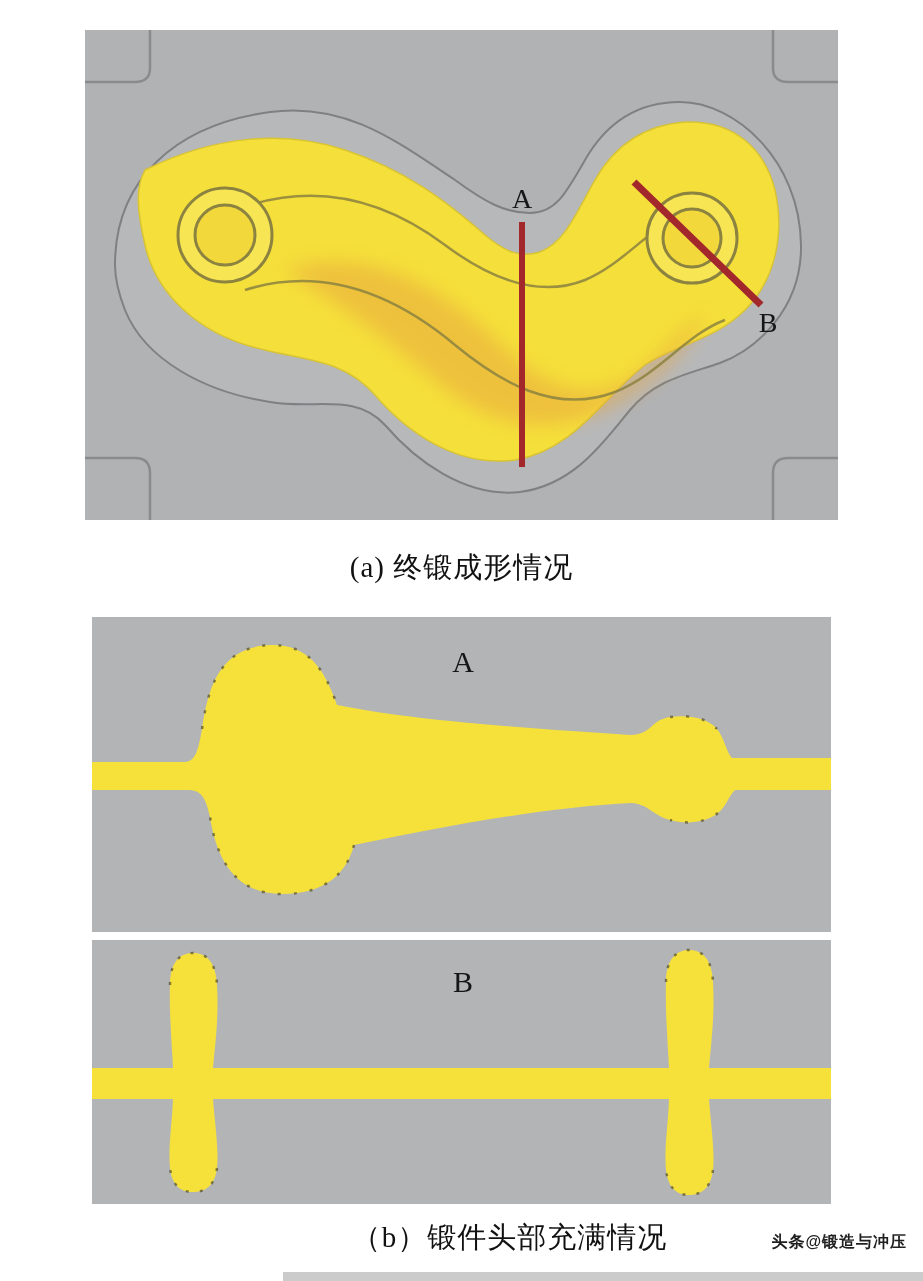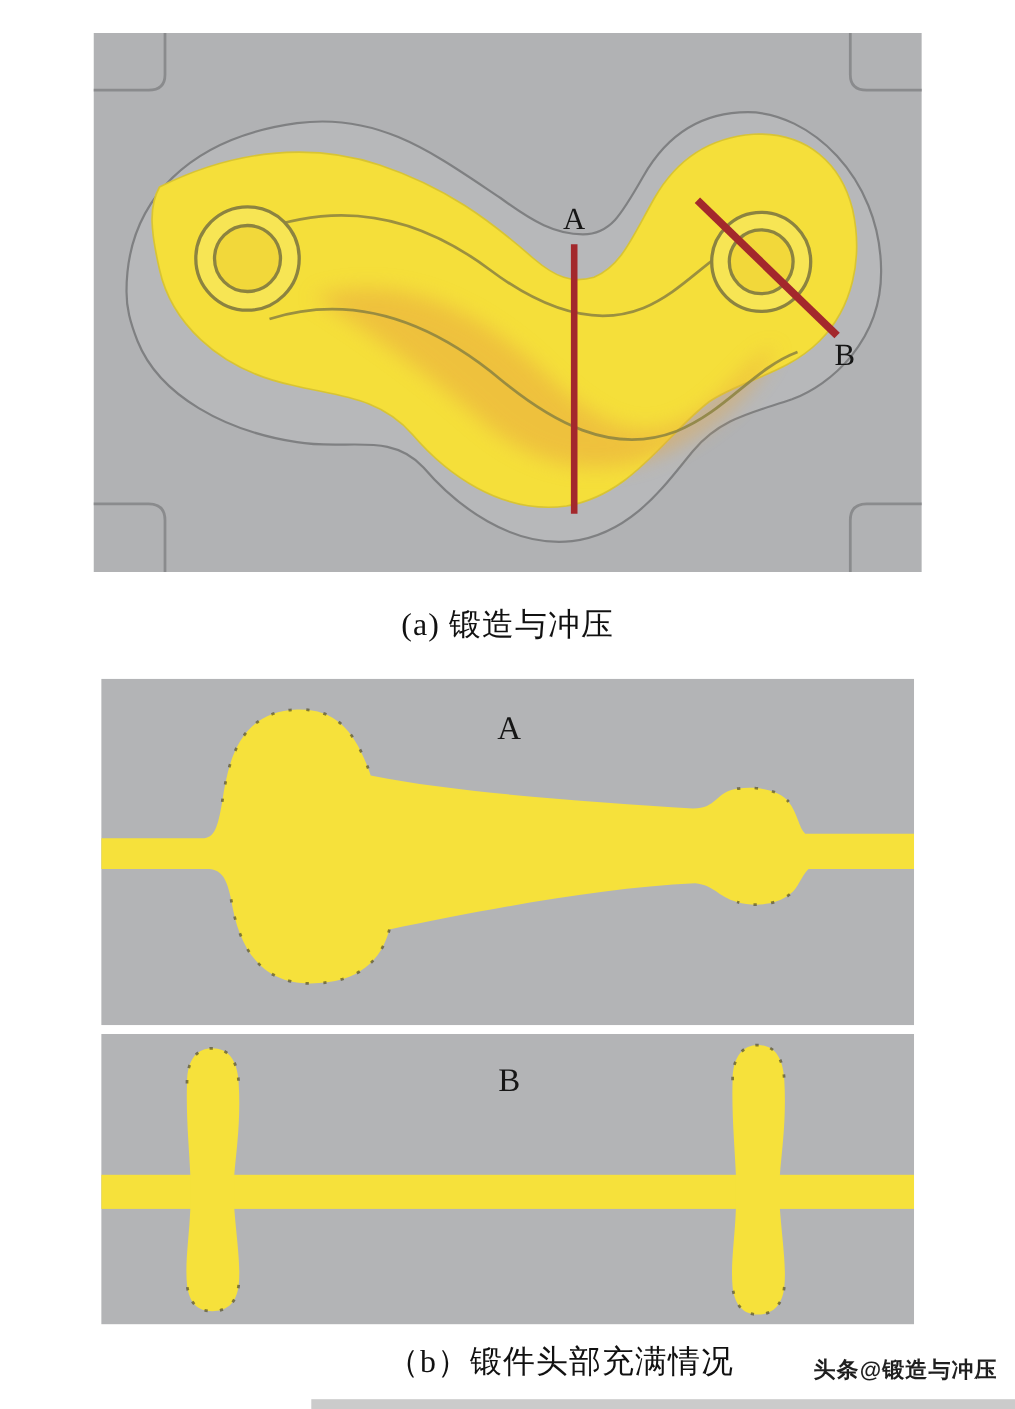--- a/index.html
+++ b/index.html
@@ -5,21 +5,21 @@
   html,body{margin:0;padding:0;background:#ffffff;}
   .page{position:relative;width:923px;height:1281px;background:#ffffff;overflow:hidden;
         font-family:"Liberation Serif", serif;}
   .panel{position:absolute;}
   .panel svg{display:block;}
   .caption{position:absolute;left:0;width:923px;text-align:center;
            font-size:29px;color:#111;letter-spacing:1px;
            font-family:"Liberation Serif", serif;}
   .caption-a{top:548px;}
   .caption-b{top:1218px;padding-left:48px;}
-  .watermark{position:absolute;right:16px;top:1232px;font-size:20px;font-weight:bold;
+  .watermark{position:absolute;right:16px;top:1232px;font-size:16px;font-weight:bold;
              color:#1f1f1f;font-family:"Liberation Sans", sans-serif;letter-spacing:1px;
              z-index:3;}
   .bottom-strip{position:absolute;left:283px;top:1272px;width:640px;height:9px;
                 background:#cbcbcb;z-index:1;}
   text.sec-label{font-family:"Liberation Serif", serif;fill:#161616;}
 </style>
 </head>
 <body>
 
 <div class="page">
@@ -96,21 +96,21 @@
 
       <line x1="437" y1="192" x2="437" y2="437" stroke="#a3282c" stroke-width="6"></line>
 
       <line x1="549" y1="152" x2="676" y2="275" stroke="#a3282c" stroke-width="7"></line>
 
       <text class="sec-label" x="437" y="178" text-anchor="middle" font-size="28">A</text>
       <text class="sec-label" x="683" y="302" text-anchor="middle" font-size="28">B</text>
     </svg>
   </div>
 
-  <div class="caption caption-a">(a) 锻造与冲压</div>
+  <div class="caption caption-a">(a) 终锻成形情况</div>
 
   <div class="panel" style="left:92px;top:617px;">
     <svg width="739" height="315" viewBox="0 0 739 315">
       <rect x="0" y="0" width="739" height="315" fill="#b3b4b6"></rect>
 
       <path d="M 0 145
            L 92 145
            C 103 145, 106 135, 110 112
            C 116 70, 128 30, 178 28
            C 215 27, 232 50, 245 88

